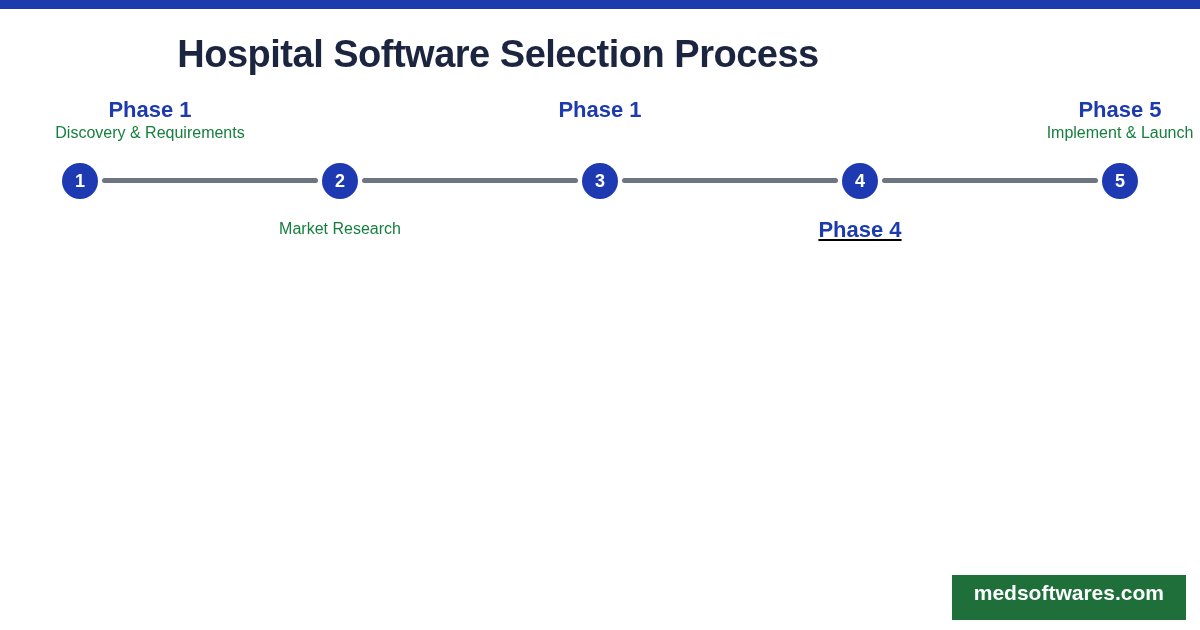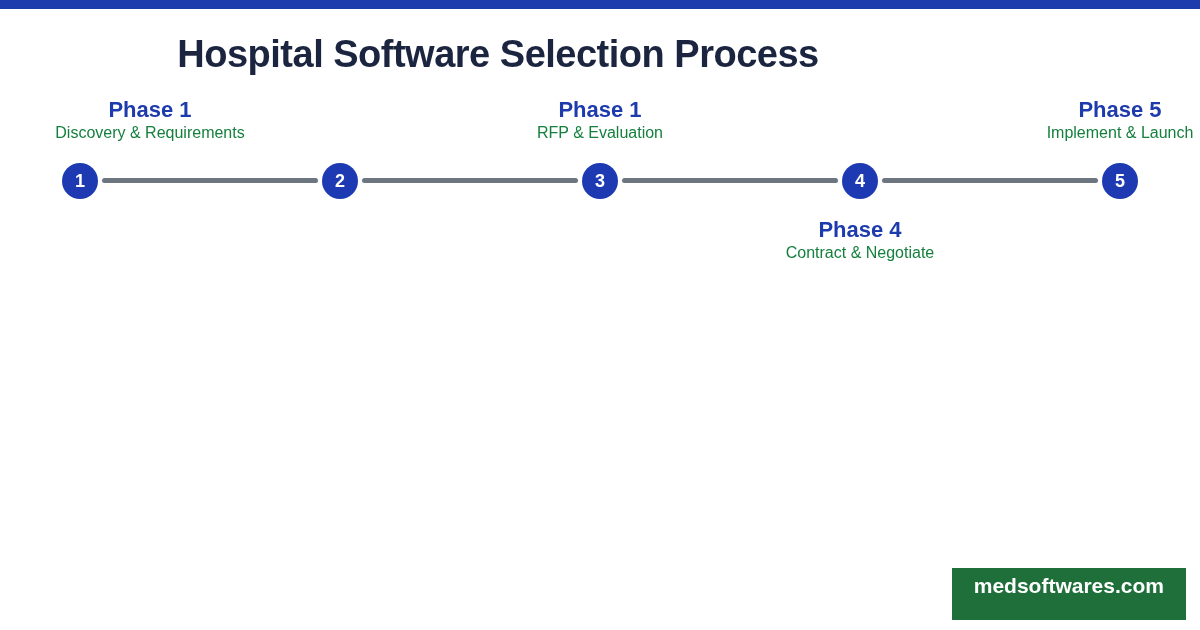--- a/index.html
+++ b/index.html
@@ -62,61 +62,60 @@
     color: #ffffff;
     font-size: 18px;
     font-weight: bold;
     display: flex;
     align-items: center;
     justify-content: center;
   }
   .c1 { left: 62px; }  .g1 { left: 0px; }
   .c2 { left: 322px; } .g2 { left: 190px; }
   .c3 { left: 582px; } .g3 { left: 450px; }
-  .c4 { left: 842px; } .g4 { left: 710px; }
+  .c4 { left: 842px; } .g4 { left: 710px; text-decoration: underline; }
   .c5 { left: 1102px; }.g5 { left: 970px; }
   .s1 { left: 102px; }
   .s2 { left: 362px; }
   .s3 { left: 622px; }
   .s4 { left: 882px; }
   .site-badge {
     position: absolute;
     right: 14px; bottom: 10px;
     background: #1e6f3a;
     color: #ffffff;
     font-size: 21px;
     font-weight: bold;
-    padding: 6px 22px 22px 22px;
+    padding: 6px 22px 15px 22px;
   }
 </style>
 </head>
 <body>
 
 <div class="top-bar"></div>
 
 <h1 class="main-title">Hospital Software Selection Process</h1>
 
 <div class="timeline">
 
   <div class="phase-label-group pos-top g1">
     <div class="phase-heading">Phase 1</div>
     <div class="phase-desc">Discovery &amp; Requirements</div>
   </div>
 
   <div class="phase-label-group pos-bottom g2">
+    <div class="phase-desc">Market Research</div>
   </div>
 
   <div class="phase-label-group pos-top g3">
     <div class="phase-heading">Phase 1</div>
-    <div class="phase-desc">RFP &amp; Evaluation</div>
   </div>
 
   <div class="phase-label-group pos-bottom g4">
     <div class="phase-heading">Phase 4</div>
-    <div class="phase-desc">Contract &amp; Negotiate</div>
   </div>
 
   <div class="phase-label-group pos-top g5">
     <div class="phase-heading">Phase 5</div>
     <div class="phase-desc">Implement &amp; Launch</div>
   </div>
 
   <div class="timeline-line s1"></div>
   <div class="timeline-line s2"></div>
   <div class="timeline-line s3"></div>

